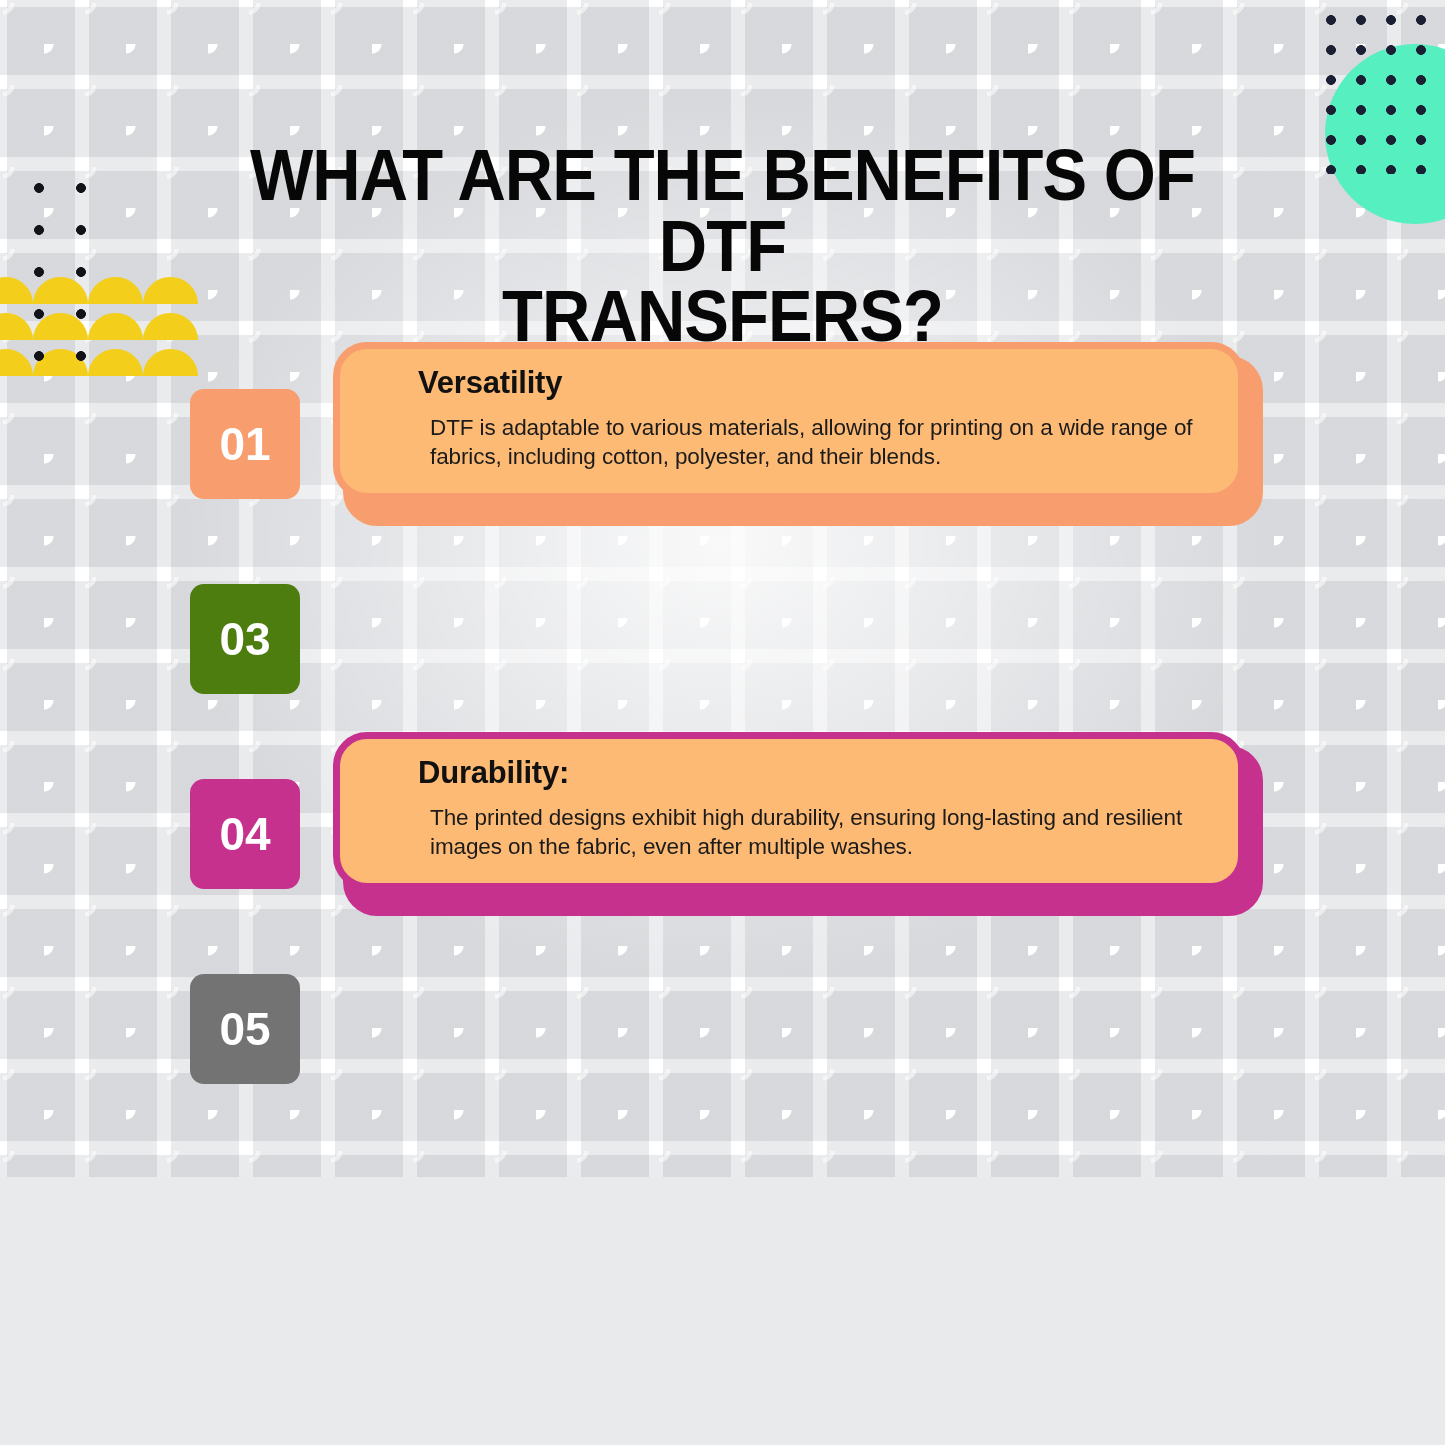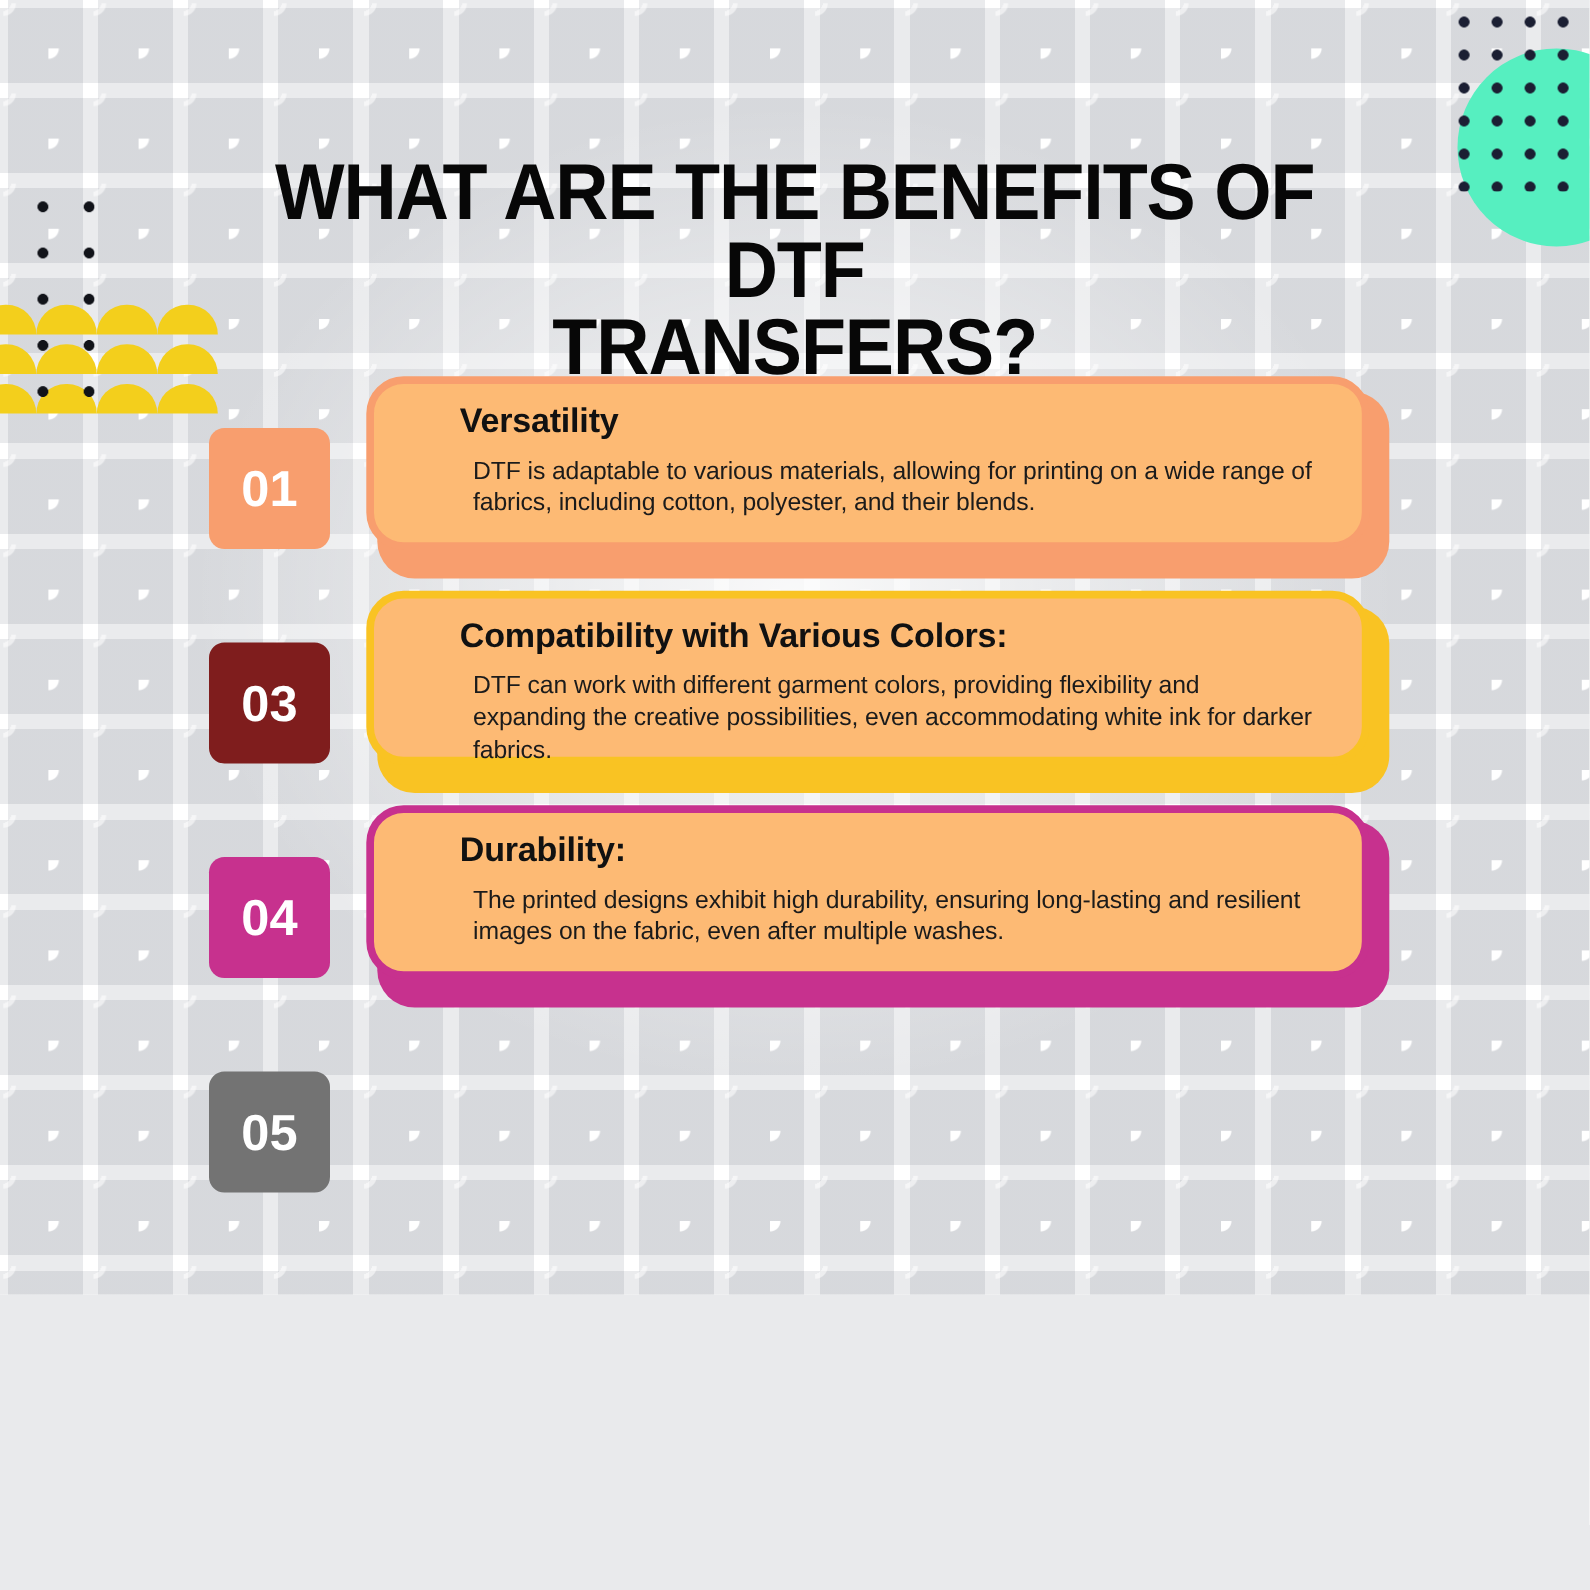--- a/index.html
+++ b/index.html
@@ -210,29 +210,22 @@
         </div>
         <div class="cardwrap">
           <div class="card-shadow" style="background:#F89E6E"></div>
           <div class="card" style="border-color:#F89E6E">
             <h3>Versatility</h3>
             <p>DTF is adaptable to various materials, allowing for printing on a wide range of fabrics, including cotton, polyester, and their blends.</p>
           </div>
         </div>
       </div>
       <div class="row">
-        <div class="badge" style="background:#7f1d1d">
+        <div class="badge" style="background:#4d7c0f">
           <span>03</span>
-        </div>
-        <div class="cardwrap">
-          <div class="card-shadow" style="background:#F9C323"></div>
-          <div class="card" style="border-color:#F9C323">
-            <h3>Compatibility with Various Colors:</h3>
-            <p>DTF can work with different garment colors, providing flexibility and expanding the creative possibilities, even accommodating white ink for darker fabrics.</p>
-          </div>
         </div>
       </div>
       <div class="row">
         <div class="badge" style="background:#C7318E">
           <span>04</span>
         </div>
         <div class="cardwrap">
           <div class="card-shadow" style="background:#C7318E"></div>
           <div class="card" style="border-color:#C7318E">
             <h3>Durability:</h3>

